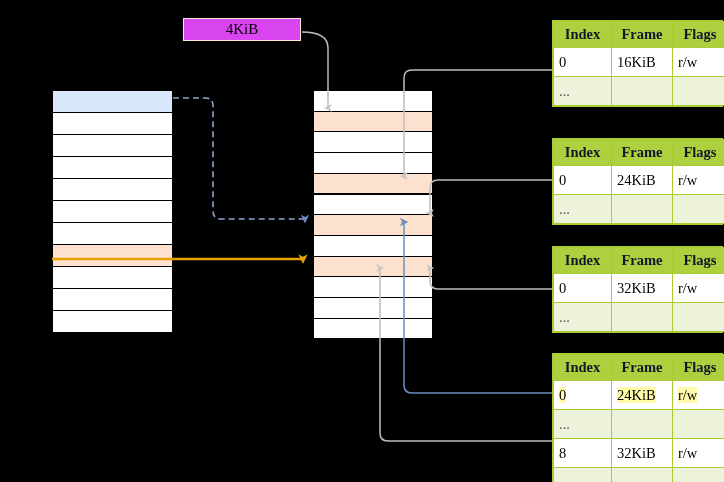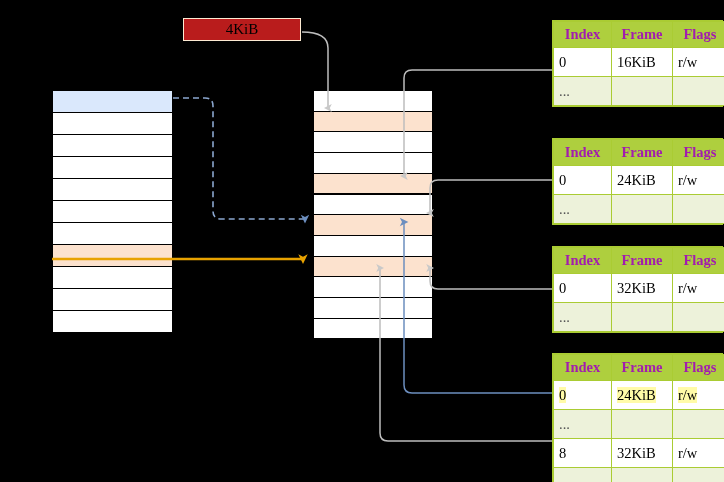--- a/index.html
+++ b/index.html
@@ -5,28 +5,28 @@
   html,body{margin:0;padding:0;background:#000;}
   #stage{position:relative;width:724px;height:482px;background:#000;overflow:hidden;
          font-family:"Liberation Serif","DejaVu Serif",serif;}
 
   .col{position:absolute;box-sizing:border-box;}
   .cell{position:absolute;left:0;box-sizing:border-box;
         background:#fff;border:1px solid #000;}
   .cell.blue{background:#DAE8FC;}
   .cell.peach{background:#FCE2CE;}
 
-  .tagbox{position:absolute;box-sizing:border-box;background:#b91c1c;
+  .tagbox{position:absolute;box-sizing:border-box;background:#d946ef;
           border:1px solid #FDEBD3;color:#000;font-size:15px;
           display:flex;align-items:center;justify-content:center;}
 
   .ptable{position:absolute;box-sizing:border-box;border-collapse:collapse;
           border:1px solid #AACC33;background:#fff;}
   .ptable table{border-collapse:collapse;width:100%;table-layout:fixed;}
-  .ptable th{background:#AECF3E;color:#a21caf;font-weight:bold;font-size:14.5px;
+  .ptable th{background:#AECF3E;color:#0f172a;font-weight:bold;font-size:14.5px;
              text-align:center;border:1px solid #AACC33;height:25px;padding:0;margin-top:13px;}
   .ptable td{font-size:14.5px;color:#000;border:1px solid #AACC33;
              height:28px;padding:0 5px;background:#fff;vertical-align:middle;}
   .ptable tr.alt td{background:#EDF2DA;color:#555;}
 
   svg.overlay{position:absolute;left:0;top:0;width:724px;height:482px;
               pointer-events:none;}
 </style>
 </head>
 <body>

